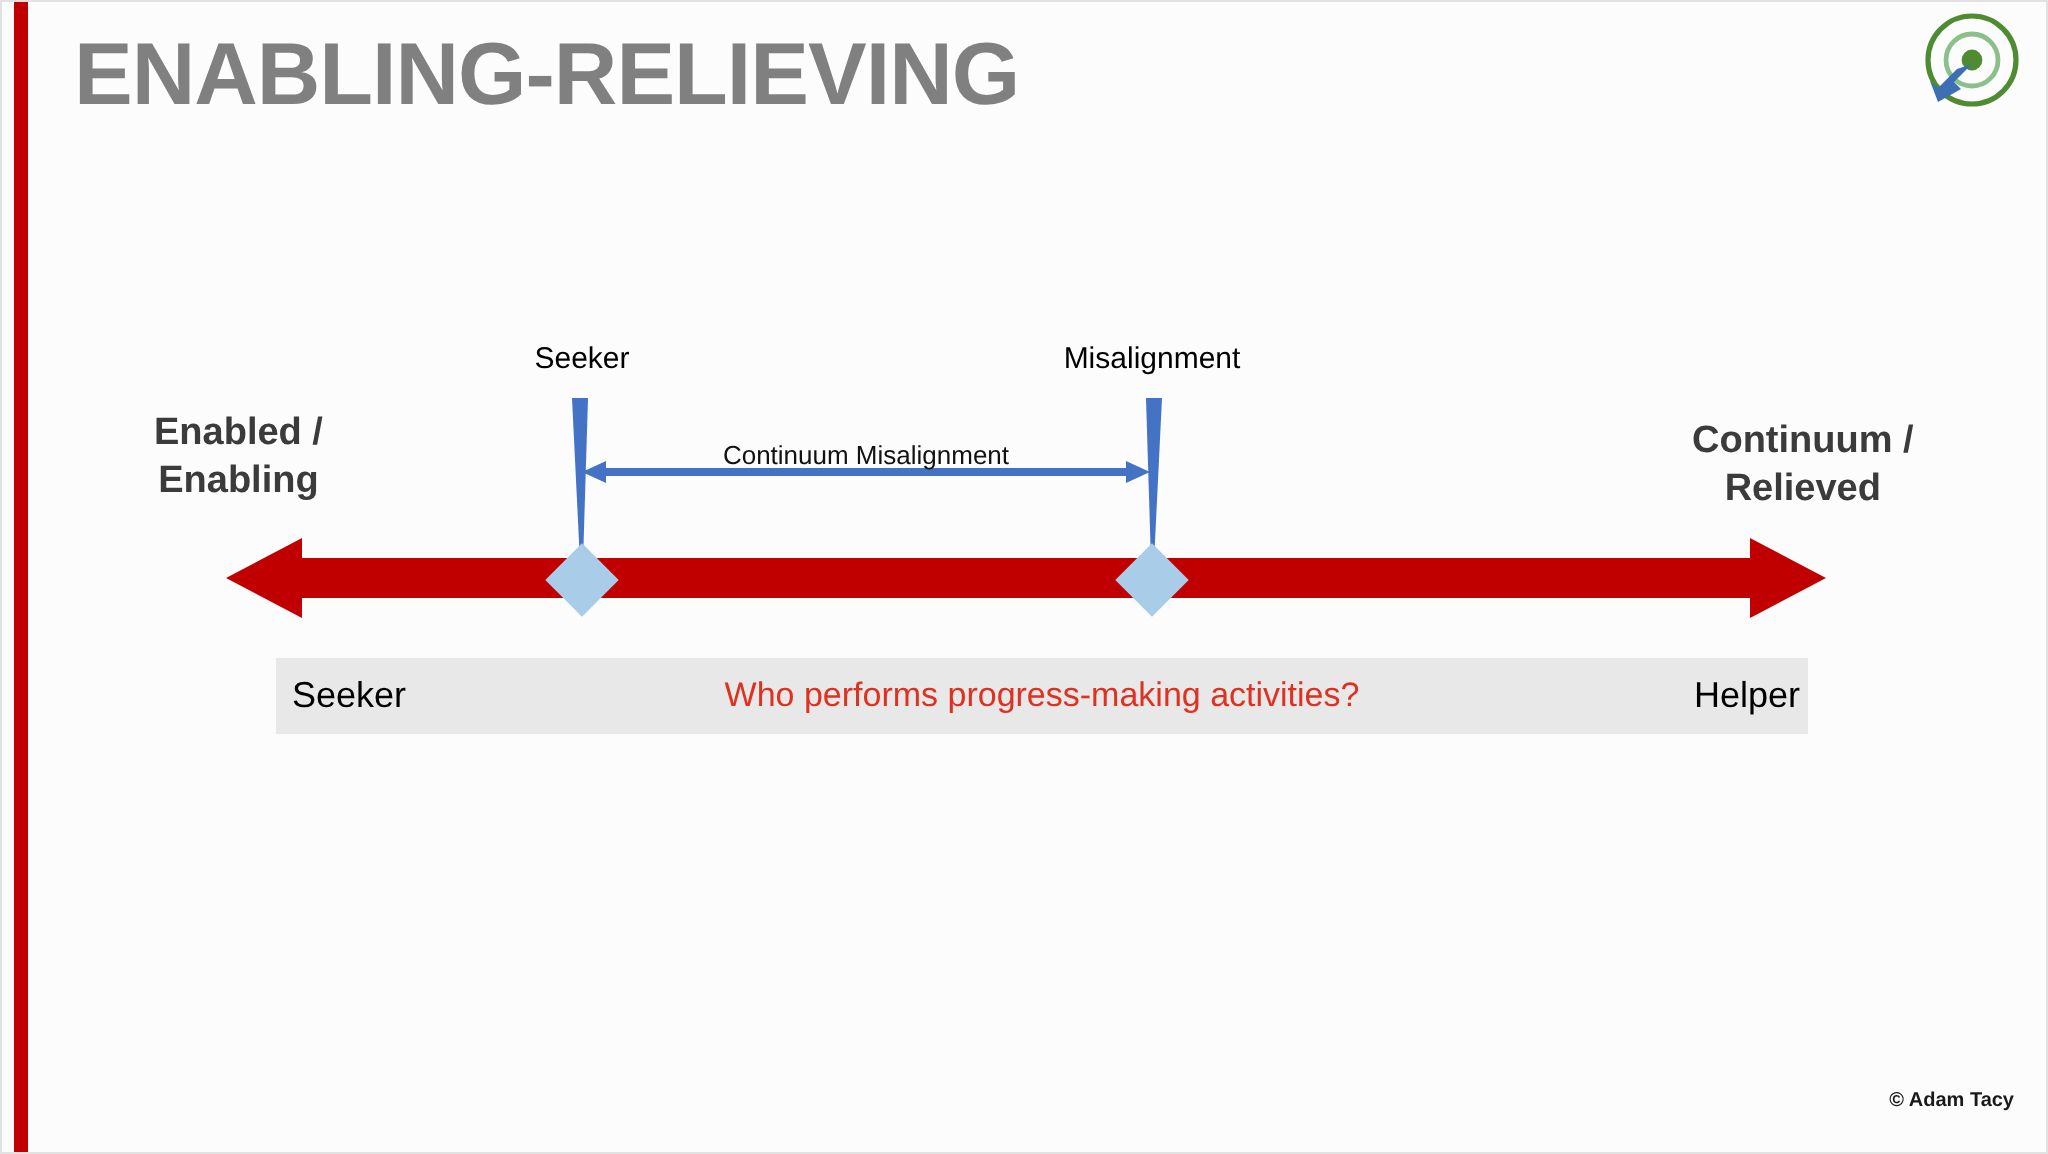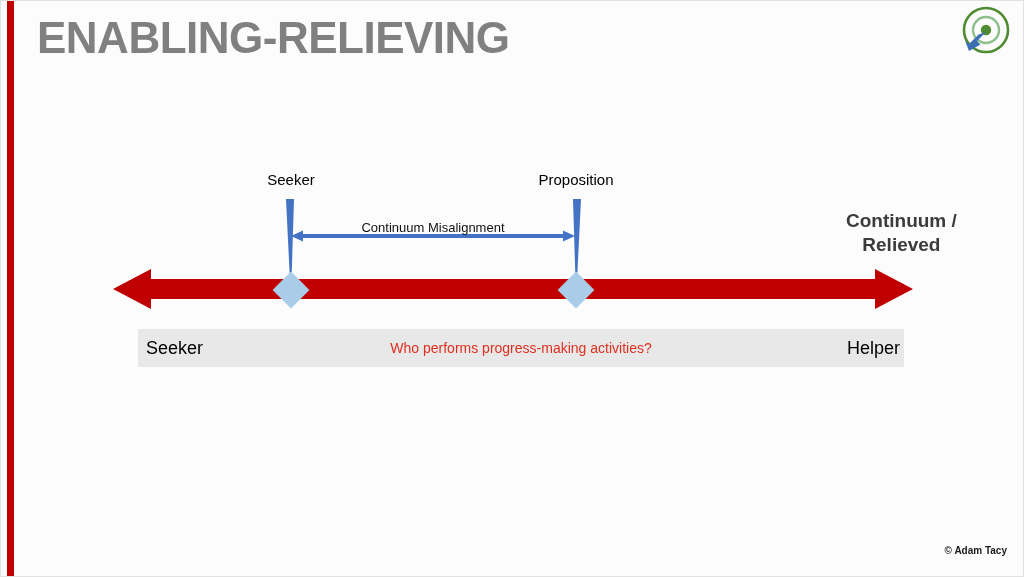--- a/index.html
+++ b/index.html
@@ -149,21 +149,21 @@
     font-size: 18px;
     color: #000000;
     white-space: nowrap;
   }
   .qbar-left  { left: 8px; }
   .qbar-right { right: 4px; text-align: right; }
   .qbar-center {
     left: 50%;
     transform: translate(-50%, -50%);
     color: #E03020;
-    font-size: 14px;
+    font-size: 17px;
   }
 
   
   .copyright {
     position: absolute;
     right: 16px;
     bottom: 20px;
     font-size: 10px;
     font-weight: bold;
     color: #1a1a1a;
@@ -182,20 +182,24 @@
 
   <div class="logo">
     <svg width="56" height="56" viewBox="0 0 56 56">
       <circle cx="29" cy="26" r="22" fill="none" stroke="#4E8B31" stroke-width="2.6"></circle>
       <circle cx="29" cy="26" r="13" fill="none" stroke="#8BC08A" stroke-width="2.4"></circle>
       <circle cx="29" cy="26" r="5.2" fill="#4E8B31"></circle>
       <path d="M 29 28 L 20 37 L 23.5 40.5 L 12 47 L 8 36.5 L 12 40 L 21.5 30.5 Z" fill="#3D6FB4"></path>
     </svg>
   </div>
 
+  <div class="end-label left">
+    <div>Enabled /</div>
+    <div>Enabling</div>
+  </div>
 
   <div class="end-label right">
     <div>Continuum /</div>
     <div>Relieved</div>
   </div>
 
   <div class="continuum">
     <svg width="800" height="44" viewBox="0 0 800 44">
       <path d="M 0 22 L 38 2 L 38 12 L 762 12 L 762 2 L 800 22 L 762 42 L 762 32 L 38 32 L 38 42 Z" fill="#C00000"></path>
     </svg>
@@ -205,21 +209,21 @@
     <div class="marker-label">Seeker</div>
     <div class="wedge">
       <svg width="12" height="82" viewBox="0 0 12 82">
         <path d="M 1 0 L 9 0 L 6.5 82 L 5 82 Z" fill="#4472C4"></path>
       </svg>
     </div>
     <div class="diamond"></div>
   </div>
 
   <div class="marker" style="left:575px;">
-    <div class="marker-label">Proposition</div>
+    <div class="marker-label">Misalignment</div>
     <div class="wedge">
       <svg width="12" height="82" viewBox="0 0 12 82">
         <path d="M 3 0 L 11 0 L 7 82 L 5.5 82 Z" fill="#4472C4"></path>
       </svg>
     </div>
     <div class="diamond"></div>
   </div>
 
   <div class="measure">
     <svg width="284" height="14" viewBox="0 0 284 14">

